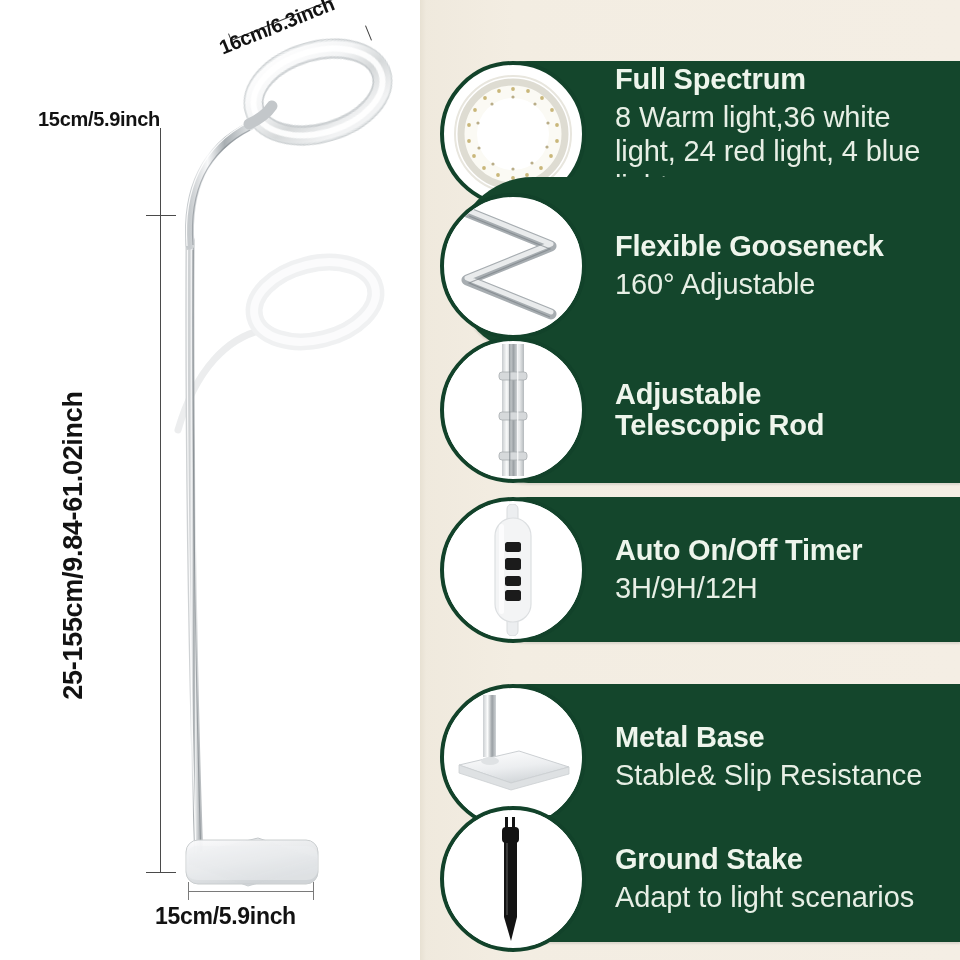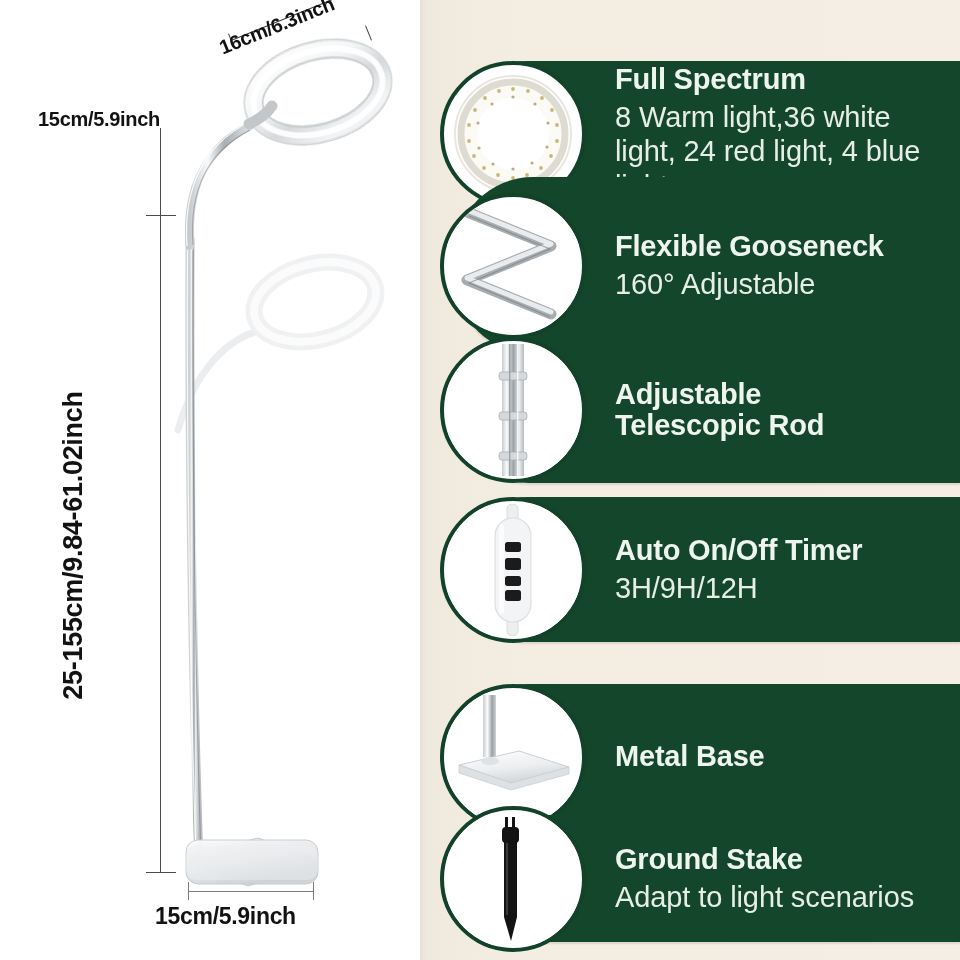--- a/index.html
+++ b/index.html
@@ -412,20 +412,21 @@
             </linearGradient>
           </defs>
           <rect x="36" y="4" width="13" height="62" fill="url(#mbRod)"></rect>
           <path d="M12 74 L72 60 L122 76 L64 92 Z" fill="url(#mbBase)" stroke="#cbcfd2" stroke-width="1"></path>
           <path d="M12 74 L12 82 L64 99 L122 83 L122 76 L64 92 Z" fill="#dee1e3" stroke="#cbcfd2" stroke-width="0.8"></path>
           <ellipse cx="43" cy="70" rx="9" ry="4" fill="#dfe2e4"></ellipse>
         </svg>
       </div>
       <div class="panel-text">
         <div class="panel-title">Metal Base</div>
+        <div class="panel-sub">Stable&amp; Slip Resistance</div>
       </div>
     </div>
 
     <div class="panel" style="top:815px;height:127px;border-radius:64px 0 0 64px;">
       <div class="medallion">
         <svg width="132" height="132" viewBox="0 0 132 132">
           <rect width="132" height="132" fill="#ffffff"></rect>
           <rect x="58" y="4" width="3" height="12" fill="#131313"></rect>
           <rect x="65" y="4" width="3" height="12" fill="#131313"></rect>
           <rect x="55" y="14" width="17" height="16" rx="4" fill="#131313"></rect>

